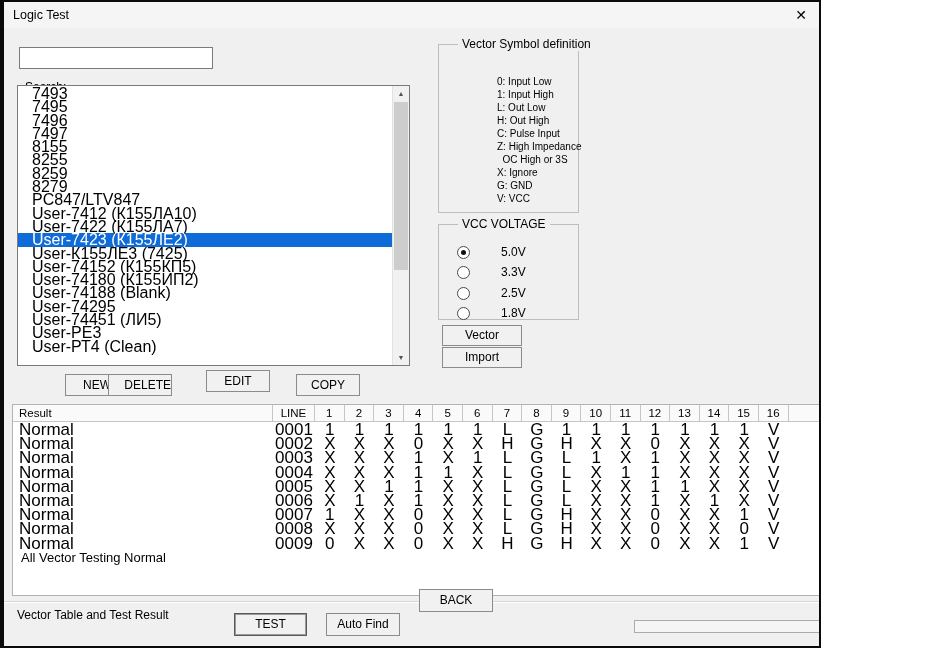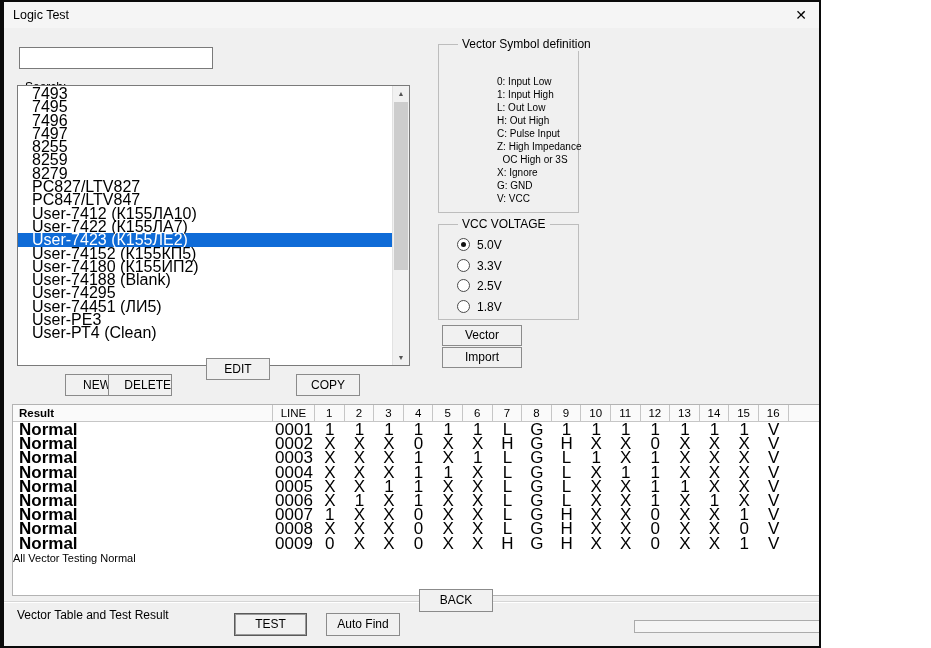--- a/index.html
+++ b/index.html
@@ -43,35 +43,35 @@
   .sb-up { top: 0; } .sb-down { bottom: 0; }
   .sb-thumb { position: absolute; left: 1px; width: 14px; top: 16px; height: 168px;
     background: #cdcdcd; cursor: pointer; }
 
   
   .btn { position: absolute; height: 22px; background: #f1f1f1; border: 1px solid #8b8b8b;
     font-family: "Liberation Sans", sans-serif; font-size: 12px; text-align: center;
     line-height: 20px; cursor: pointer; color: #000; }
   #btn-new    { left: 13px;  top: 372px; width: 64px; margin-left: 48px; }
   #btn-delete { left: 104px; top: 372px; width: 64px; text-align: right; }
-  #btn-edit   { left: 202px; top: 356px; width: 64px; }
+  #btn-edit   { left: 202px; top: 368px; width: 64px; }
   #btn-copy   { left: 292px; top: 372px; width: 64px; }
 
   
   .groupbox { position: absolute; border: 1px solid #bdbdbd; }
   .groupbox-label { position: absolute; top: -8px; left: 19px; background: var(--winbg);
     padding: 0 4px; font-size: 12px; white-space: nowrap; }
 
   #vector-symbols { left: 434px; top: 42px; width: 141px; height: 169px; }
   .vs-lines { position: absolute; left: 13px; top: 30px; }
   .vs-line { height: 13px; line-height: 13px; font-size: 10px; white-space: pre; padding-left: 45px; }
 
   #vcc-group { left: 434px; top: 222px; width: 141px; height: 96px; }
   .vcc-opts { position: absolute; left: 18px; top: 13px; }
-  .radio-row { height: 20.5px; display: flex; align-items: flex-start; cursor: pointer; }
+  .radio-row { height: 20.5px; display: flex; align-items: flex-end; cursor: pointer; gap: 24px; }
   .radio { width: 13px; height: 13px; border-radius: 50%; border: 1px solid #4a4a4a;
     background: #fff; position: relative; margin-right: 7px; flex: 0 0 auto; }
   .radio.checked::after { content: ""; position: absolute; left: 3px; top: 3px;
     width: 5px; height: 5px; border-radius: 50%; background: #111; }
 
   #btn-export { left: 438px; top: 323px; width: 80px; height: 21px; line-height: 19px; }
   #btn-import { left: 438px; top: 345px; width: 80px; height: 21px; line-height: 19px; }
 
   
   #ic-position { left: 583px; top: 42px; width: 339px; height: 331px; }
@@ -99,28 +99,28 @@
     text-align: center; font-weight: bold; font-size: 13px; }
 
   
   .result-table { position: absolute; left: 8px; top: 402px; width: 915px; height: 192px;
     background: #fff; border: 1px solid #b3b3b3; }
   .thead { position: absolute; left: 0; top: 0; right: 0; height: 17px; display: flex; background: #fafafa; }
   .th { flex: 0 0 auto; border-right: 1px solid #c6c6c6; border-bottom: 1px solid #c6c6c6;
     font-size: 11.5px; line-height: 16px; text-align: center; cursor: default; }
   .th-filler { flex: 1 1 auto; border-right: none; }
   .col-result { width: 260px; }
-  .th.col-result, .td.col-result { text-align: left; padding-left: 6px; font-weight: bold; }
+  .th.col-result, .td.col-result { text-align: left; padding-left: 6px; }
   .col-line { width: 42px; }
   .col-pin { width: 29.6px; }
   .tbody { position: absolute; left: 0; top: 18px; right: 0; }
   .tr { display: flex; height: 14.2px; line-height: 14.2px; font-size: 17px; }
   .td { flex: 0 0 auto; text-align: center; }
   .table-footer { position: absolute; left: 0; top: 146px; height: 14.2px; line-height: 14.2px;
-    padding-left: 0; font-size: 11px; }
+    padding-left: 8px; font-size: 13px; }
 
   
   .divider { position: absolute; left: 0; top: 599px; width: 100%; height: 2px;
     border-top: 1px solid #d6d6d6; border-bottom: 1px solid #ffffff; }
   .status-text { position: absolute; left: 13px; top: 606px; }
   #btn-test { left: 230px; top: 611px; width: 73px; height: 23px; line-height: 21px;
     border: 1px solid #5a5a5a; box-shadow: 0 0 0 1px #9a9a9a inset; }
   #btn-autofind { left: 322px; top: 611px; width: 74px; height: 23px; line-height: 21px; }
   #btn-back { left: 415px; top: 587px; width: 74px; height: 23px; line-height: 21px; }
   .progress { position: absolute; left: 630px; top: 618px; width: 292px; height: 13px;
@@ -139,28 +139,29 @@
 
   <div class="search-label">Search:</div>
   <input class="search-input" type="text" value="" style="">
 
   <div class="ic-list">
     <div class="list-items">
         <div class="list-item">7493</div>
         <div class="list-item">7495</div>
         <div class="list-item">7496</div>
         <div class="list-item">7497</div>
+        <div class="list-item">8155</div>
         <div class="list-item">8255</div>
         <div class="list-item">8259</div>
         <div class="list-item">8279</div>
-        <div class="list-item">PC827/LTV827</div>
         <div class="list-item">PC847/LTV847</div>
         <div class="list-item">User-7412 (К155ЛА10)</div>
         <div class="list-item">User-7422 (К155ЛА7)</div>
         <div class="list-item selected">User-7423 (К155ЛЕ2)</div>
+        <div class="list-item">User-К155ЛЕ3 (7425)</div>
         <div class="list-item">User-74152 (К155КП5)</div>
         <div class="list-item">User-74180 (К155ИП2)</div>
         <div class="list-item">User-74188 (Blank)</div>
         <div class="list-item">User-74295</div>
         <div class="list-item">User-74451 (ЛИ5)</div>
         <div class="list-item">User-РЕ3</div>
         <div class="list-item">User-РТ4 (Clean)</div>
       </div>
     <div class="scrollbar">
       <div class="sb-arrow sb-up">▲</div>

